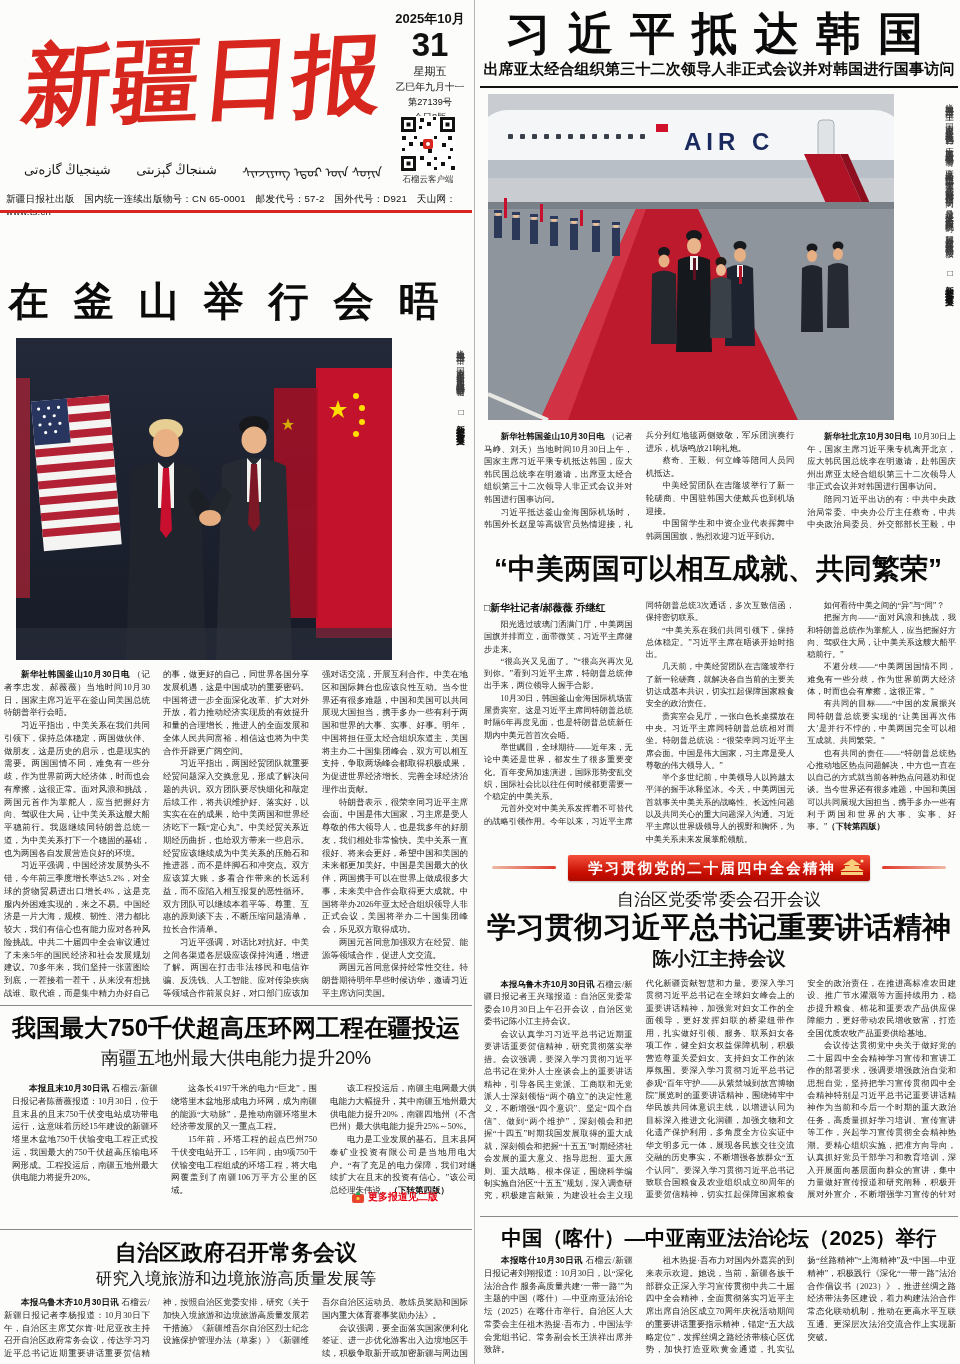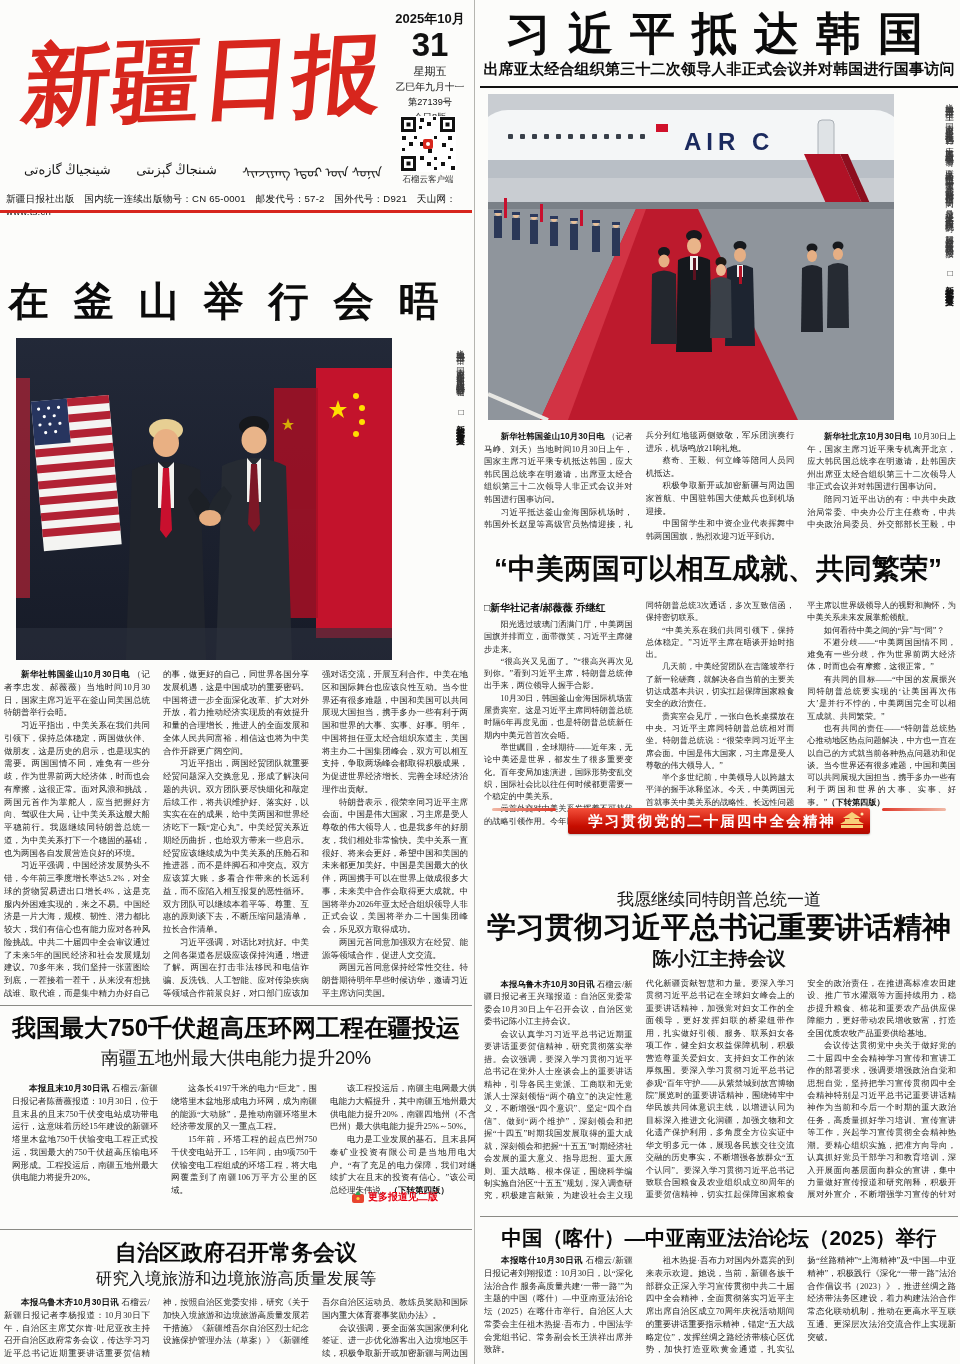--- a/index.html
+++ b/index.html
@@ -56,21 +56,21 @@
   .gv-body{left:4px;top:1296px;width:464px;height:68px;}
   .fr-body{left:484px;top:1254px;width:472px;height:110px;}
   
   .photoL{left:16px;top:338px;width:376px;height:322px;}
   .photoR{left:488px;top:94px;width:406px;height:326px;}
   .vcap{writing-mode:vertical-rl;font-size:8.6px;color:#3a3a3a;line-height:1.75;letter-spacing:1px;}
   .vcapL{left:396px;top:342px;height:314px;width:72px;}
   .vcapR{left:899px;top:96px;height:322px;width:58px;}
   .vcap .credit{font-weight:700;color:#111;padding-top:12px;font-family:"Liberation Sans",sans-serif;}
   
-  .banner-row{left:480px;top:808px;width:478px;height:27px;display:flex;align-items:flex-start;justify-content:center;gap:12px;}
+  .banner-row{left:480px;top:854px;width:478px;height:27px;display:flex;align-items:center;justify-content:center;gap:12px;}
   .banner-dash{width:64px;height:3px;background:linear-gradient(90deg,#f0b9a6,#e0392a);border-radius:2px;}
   .banner-dash.r{background:linear-gradient(270deg,#f0b9a6,#e0392a);}
   .banner{position:relative;height:26px;line-height:26px;padding:0 34px 0 20px;border-radius:2px;
           background:linear-gradient(180deg,#f4503a,#c60d00 70%,#b00a00);
           color:#fff;font-weight:700;font-size:14.5px;font-family:"Liberation Sans",sans-serif;
           letter-spacing:2px;box-shadow:0 1px 2px rgba(0,0,0,.25);}
   .banner-emblem{position:absolute;right:4px;top:3px;}
   
   .badge{left:352px;top:1190px;display:flex;align-items:center;gap:4px;}
   .badge span{color:#e60012;font-weight:700;font-size:10px;font-family:"Liberation Sans",sans-serif;}
@@ -389,40 +389,41 @@
     </svg>
   </div>
   <div class="abs vcap vcapR">
     <span>当地时间十月三十日上午，国家主席习近平乘专机抵达韩国，应大韩民国总统李在明邀请，出席亚太经合组织第三十二次领导人非正式会议并对韩国进行国事访问。这是习近平抵达釜山金海国际机场时，韩国外长赵显等高级官员热情迎接。</span>
     <span class="credit">□新华社记者 黄敬文摄</span>
   </div>
   <div class="abs body3 lr-body">
       <p><b>新华社韩国釜山10月30日电 </b>（记者马峥、刘天）当地时间10月30日上午，国家主席习近平乘专机抵达韩国，应大韩民国总统李在明邀请，出席亚太经合组织第三十二次领导人非正式会议并对韩国进行国事访问。</p>
       <p>习近平抵达釜山金海国际机场时，韩国外长赵显等高级官员热情迎接，礼兵分列红地毯两侧致敬，军乐团演奏行进乐，机场鸣放21响礼炮。</p>
       <p>蔡奇、王毅、何立峰等陪同人员同机抵达。</p>
-      <p>积极争取新开或加密新疆与周边国家首航、中国驻韩国大使戴兵也到机场迎接。</p>
+      <p>中美经贸团队在吉隆坡举行了新一轮磋商、中国驻韩国大使戴兵也到机场迎接。</p>
       <p>中国留学生和中资企业代表挥舞中韩两国国旗，热烈欢迎习近平到访。</p>
       <p><b>新华社北京10月30日电 </b>10月30日上午，国家主席习近平乘专机离开北京，应大韩民国总统李在明邀请，赴韩国庆州出席亚太经合组织第三十二次领导人非正式会议并对韩国进行国事访问。</p>
       <p>陪同习近平出访的有：中共中央政治局常委、中央办公厅主任蔡奇，中共中央政治局委员、外交部部长王毅，中共中央政治局委员、国务院副总理何立峰等。</p>
     </div>
 
   <div class="abs h-black sans pr-h1">“中美两国可以相互成就、共同繁荣”</div>
   <div class="abs body3 pr-body">
     <p class="byline">□新华社记者/郝薇薇 乔继红</p>
 
   <p>阳光透过玻璃门洒满门厅，中美两国国旗并排而立，面带微笑，习近平主席健步走来。</p>
       <p>“很高兴又见面了。”“很高兴再次见到你。”看到习近平主席，特朗普总统伸出手来，两位领导人握手合影。</p>
       <p>10月30日，韩国釜山金海国际机场蓝屋贵宾室。这是习近平主席同特朗普总统时隔6年再度见面，也是特朗普总统新任期内中美元首首次会晤。</p>
       <p>举世瞩目，全球期待——近年来，无论中美还是世界，都发生了很多重要变化。百年变局加速演进，国际形势变乱交织，国际社会比以往任何时候都更需要一个稳定的中美关系。</p>
       <p>元首外交对中美关系发挥着不可替代的战略引领作用。今年以来，习近平主席同特朗普总统3次通话，多次互致信函，保持密切联系。</p>
       <p>“中美关系在我们共同引领下，保持总体稳定。”习近平主席在晤谈开始时指出。</p>
       <p>几天前，中美经贸团队在吉隆坡举行了新一轮磋商，就解决各自当前的主要关切达成基本共识，切实扛起保障国家粮食安全的政治责任。</p>
       <p>贵宾室会见厅，一张白色长桌摆放在中央。习近平主席同特朗普总统相对而坐。特朗普总统说：“很荣幸同习近平主席会面。中国是伟大国家，习主席是受人尊敬的伟大领导人。”</p>
       <p>半个多世纪前，中美领导人以跨越太平洋的握手冰释坚冰。今天，中美两国元首就事关中美关系的战略性、长远性问题以及共同关心的重大问题深入沟通。习近平主席以世界级领导人的视野和胸怀，为中美关系未来发展掌舵领航。</p>
       <p>如何看待中美之间的“异”与“同”？</p>
+      <p>把握方向——“面对风浪和挑战，我和特朗普总统作为掌舵人，应当把握好方向、驾驭住大局，让中美关系这艘大船平稳前行。”</p>
       <p>不避分歧——“中美两国国情不同，难免有一些分歧，作为世界前两大经济体，时而也会有摩擦，这很正常。”</p>
       <p>有共同的目标——“中国的发展振兴同特朗普总统要实现的‘让美国再次伟大’是并行不悖的，中美两国完全可以相互成就、共同繁荣。”</p>
       <p>也有共同的责任——“特朗普总统热心推动地区热点问题解决，中方也一直在以自己的方式就当前各种热点问题劝和促谈。当今世界还有很多难题，中国和美国可以共同展现大国担当，携手多办一些有利于两国和世界的大事、实事、好事。”<b>（下转第四版）</b></p>
     </div>
 
   <div class="abs banner-row">
     <div class="banner-dash"></div>
     <div class="banner">
       <span>学习贯彻党的二十届四中全会精神</span>
       <span class="banner-emblem">
@@ -433,21 +434,21 @@
               <polygon points="14,6 2,13 26,13"></polygon>
               <rect x="3" y="14" width="22" height="3"></rect>
             </g>
           <circle cx="24" cy="3" r="1.5" fill="#ffe9ad"></circle>
         </svg>
       </span>
     </div>
     <div class="banner-dash r"></div>
   </div>
 
-  <div class="abs sans pm-kicker">我愿继续同特朗普总统一道</div>
+  <div class="abs sans pm-kicker">自治区党委常委会召开会议</div>
   <div class="abs h-black sans pm-h1">学习贯彻习近平总书记重要讲话精神</div>
   <div class="abs sans pm-sub">陈小江主持会议</div>
   <div class="abs body3 pm-body">
       <p><b>本报乌鲁木齐10月30日讯 </b>石榴云/新疆日报记者王兴瑞报道：自治区党委常委会10月30日上午召开会议，自治区党委书记陈小江主持会议。</p>
       <p>会议认真学习习近平总书记近期重要讲话重要贺信精神，研究贯彻落实举措。会议强调，要深入学习贯彻习近平总书记在党外人士座谈会上的重要讲话精神，引导各民主党派、工商联和无党派人士深刻领悟“两个确立”的决定性意义，不断增强“四个意识”、坚定“四个自信”、做到“两个维护”，深刻领会和把握“十四五”时期我国发展取得的重大成就，深刻领会和把握“十五五”时期经济社会发展的重大意义、指导思想、重大原则、重大战略、根本保证，围绕科学编制实施自治区“十五五”规划，深入调查研究，积极建言献策，为建设社会主义现代化新疆贡献智慧和力量。要深入学习贯彻习近平总书记在全球妇女峰会上的重要讲话精神，加强党对妇女工作的全面领导，更好发挥妇联的桥梁纽带作用，扎实做好引领、服务、联系妇女各项工作，健全妇女权益保障机制，积极营造尊重关爱妇女、支持妇女工作的浓厚氛围。要深入学习贯彻习近平总书记参观“百年守护——从紫禁城到故宫博物院”展览时的重要讲话精神，围绕铸牢中华民族共同体意识主线，以增进认同为目标深入推进文化润疆，加强文物和文化遗产保护利用，多角度全方位实证中华文明多元一体，展现各民族交往交流交融的历史事实，不断增强各族群众“五个认同”。要深入学习贯彻习近平总书记致联合国粮食及农业组织成立80周年的重要贺信精神，切实扛起保障国家粮食安全的政治责任，在推进高标准农田建设、推广节水灌溉等方面持续用力，稳步提升粮食、棉花和重要农产品供应保障能力，更好带动农民增收致富，打造全国优质农牧产品重要供给基地。</p>
       <p>会议传达贯彻党中央关于做好党的二十届四中全会精神学习宣传和宣讲工作的部署要求，强调要增强政治自觉和思想自觉，坚持把学习宣传贯彻四中全会精神特别是习近平总书记重要讲话精神作为当前和今后一个时期的重大政治任务，高质量抓好学习培训、宣传宣讲等工作，兴起学习宣传贯彻全会精神热潮。要精心组织实施，把准方向导向，认真抓好党员干部学习和教育培训，深入开展面向基层面向群众的宣讲，集中力量做好宣传报道和研究阐释，积极开展对外宣介，不断增强学习宣传的针对性和实效性，把全区各族干部群众的思想和行动统一到全会精神和党中央决策部署上来，凝心聚力建设社会主义现代化新疆。</p>
     </div>
 
   <div class="abs hline hr-r1"></div>
   <div class="abs h-black sans fr-h1">中国（喀什）—中亚南亚法治论坛（2025）举行</div>

